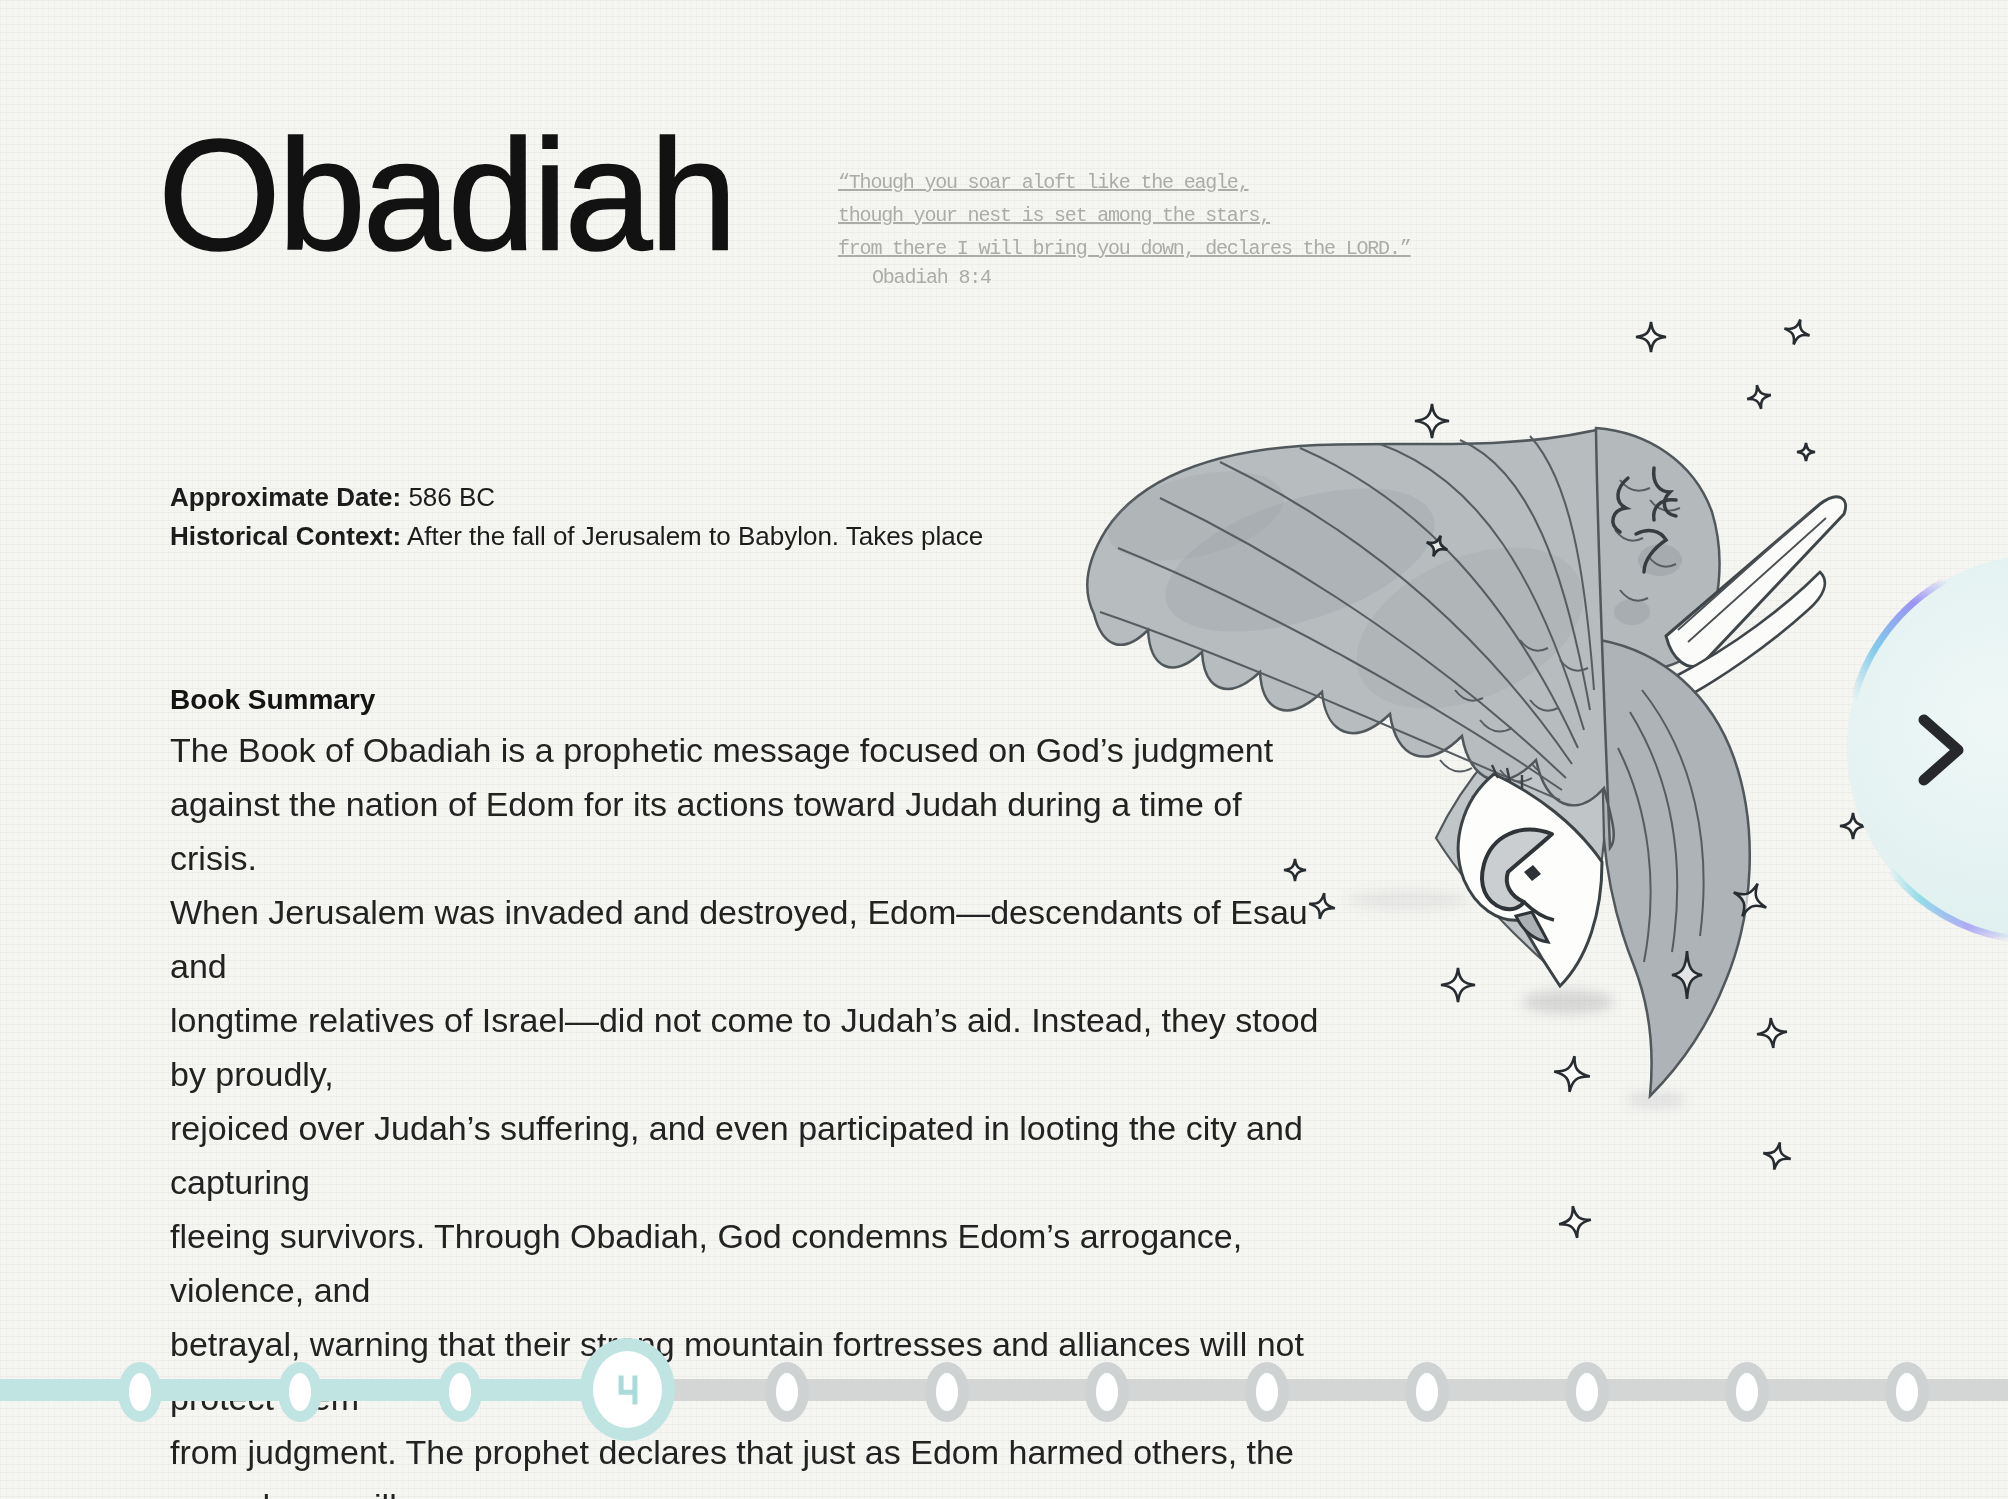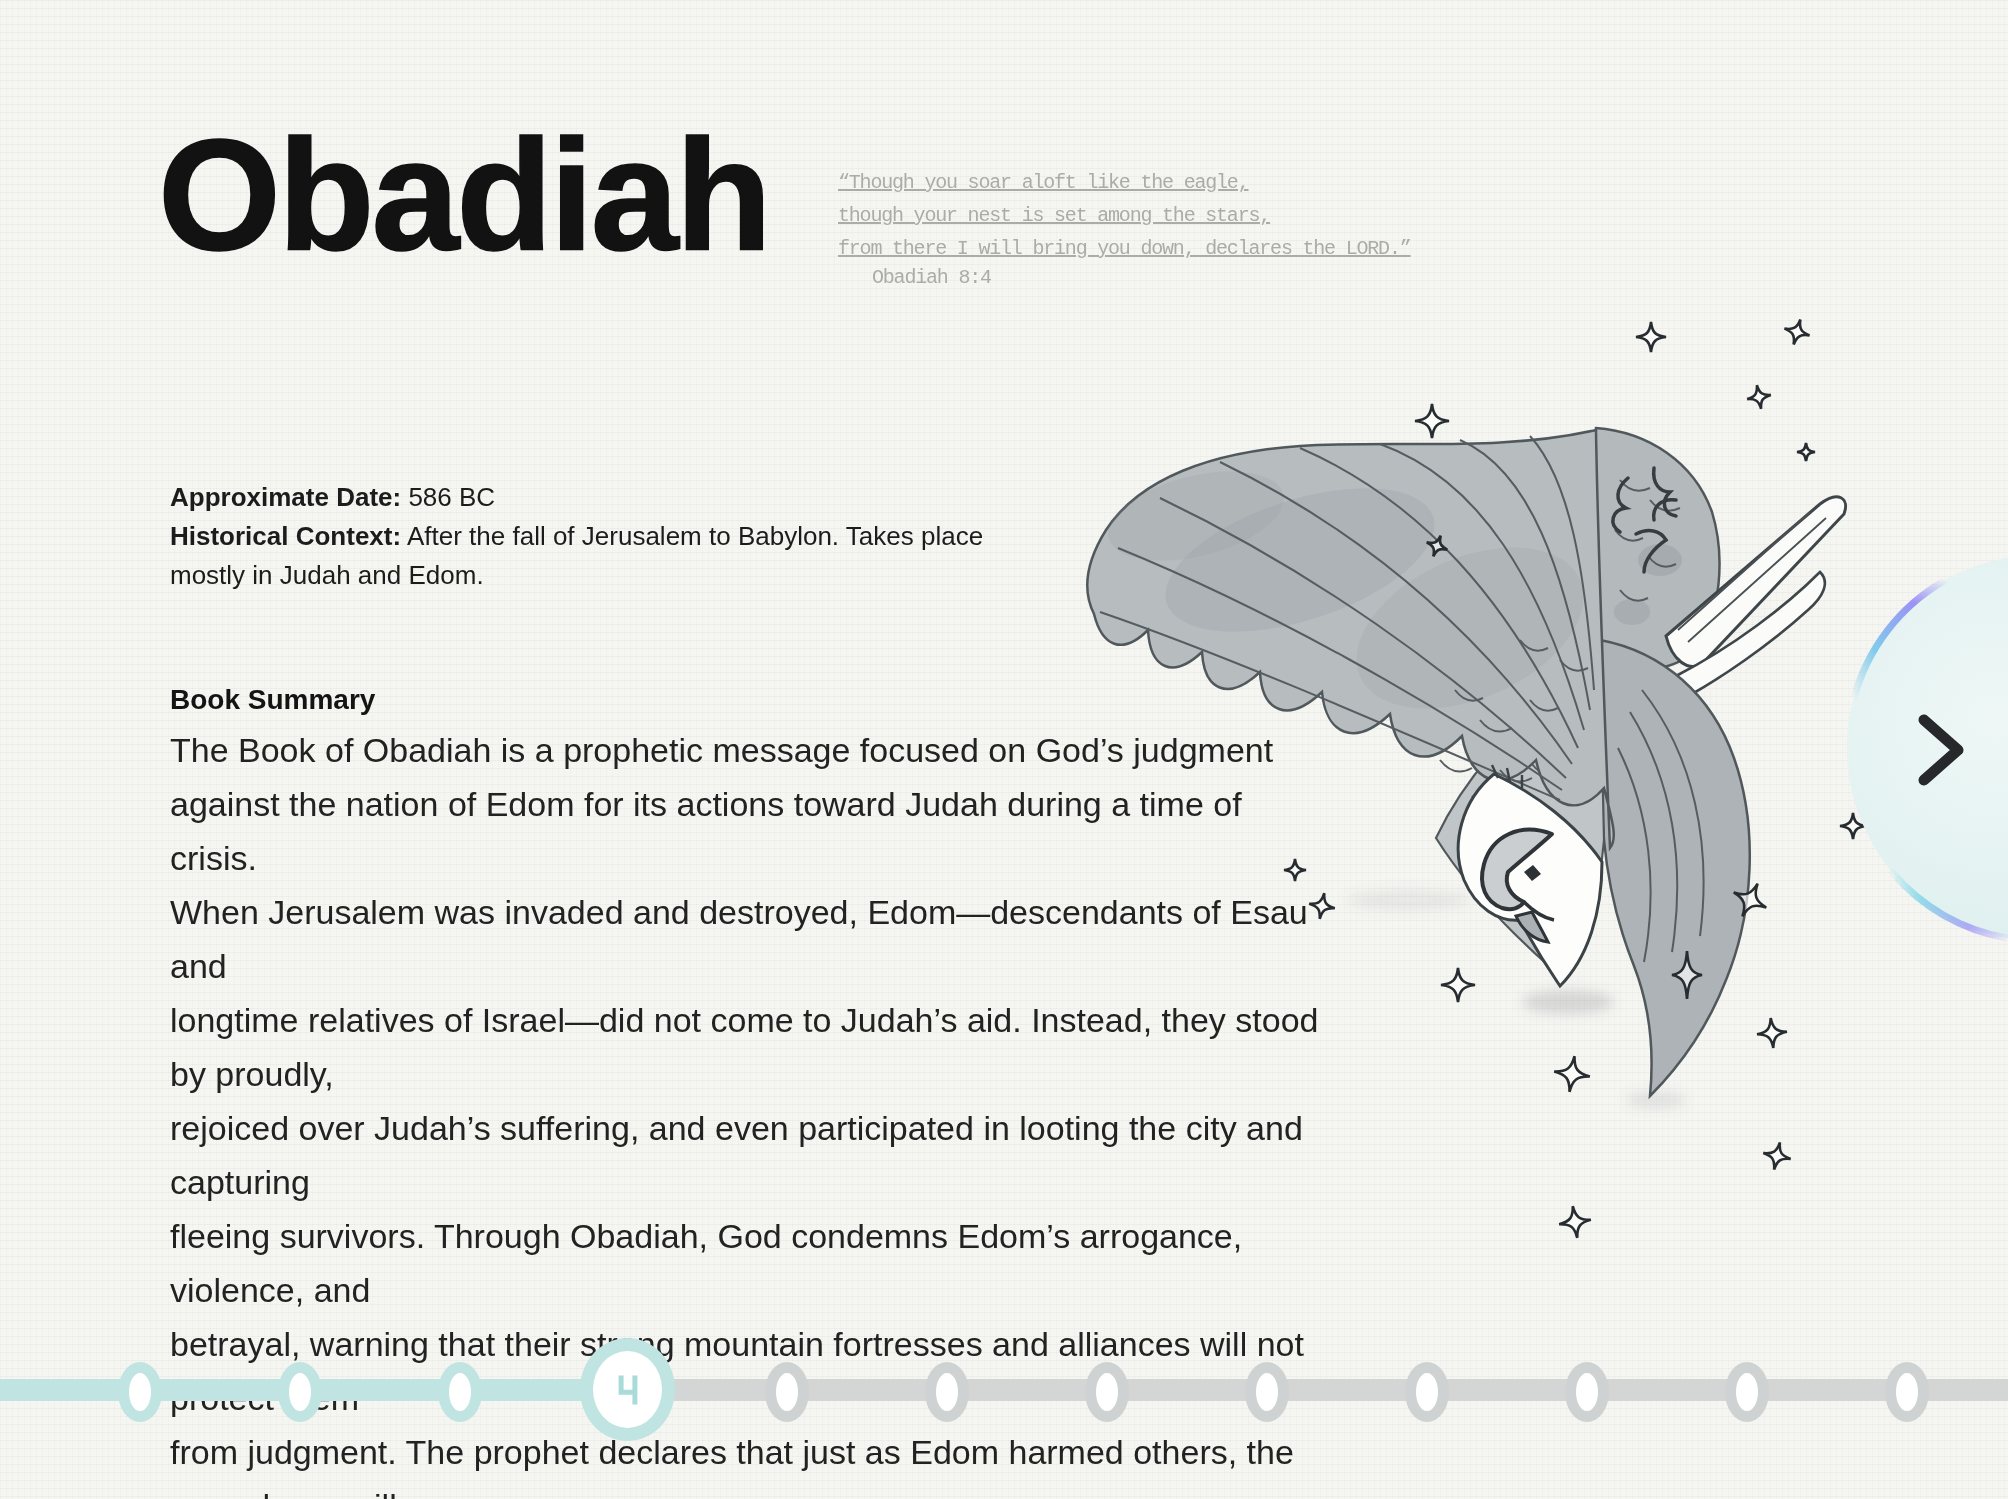--- a/index.html
+++ b/index.html
@@ -11,21 +11,21 @@
       repeating-linear-gradient(90deg, rgba(95,92,85,.028) 0 1px, rgba(0,0,0,0) 1px 6px);
     font-family:"Liberation Sans",sans-serif;
     color:#1e1e1e;
   }
   .abs{position:absolute;}
 
   
   .title{
     left:158px;top:112px;
     font-size:158px;line-height:1.05;letter-spacing:-3px;
-    font-weight:700;color:#121212;
+    font-weight:400;color:#121212;
     -webkit-text-stroke:1.6px #121212;
     white-space:nowrap;
   }
 
   
   .quote{
     left:838px;top:166px;width:620px;
     font-family:"Liberation Mono",monospace;
     font-size:20px;line-height:33px;letter-spacing:-1.2px;
     color:#ababa8;white-space:pre-line;text-decoration:underline;
@@ -76,21 +76,20 @@
 <div class="abs title">Obadiah</div>
 
 <div class="abs quote">“Though you soar aloft like the eagle,
 though your nest is set among the stars,
 from there I will bring you down, declares the LORD.”</div>
 <div class="abs quote-citation">Obadiah 8:4</div>
 
 <div class="abs meta">
   <div><b>Approximate Date:</b> <span>586 BC</span></div>
   <div><b>Historical Context:</b> <span>After the fall of Jerusalem to Babylon. Takes place</span></div>
-  <div>mostly in Judah and Edom.</div>
 </div>
 
 <div class="abs summary-heading">Book Summary</div>
 <div class="abs summary-paragraph">The Book of Obadiah is a prophetic message focused on God’s judgment
 against the nation of Edom for its actions toward Judah during a time of crisis.
 When Jerusalem was invaded and destroyed, Edom—descendants of Esau and
 longtime relatives of Israel—did not come to Judah’s aid. Instead, they stood by proudly,
 rejoiced over Judah’s suffering, and even participated in looting the city and capturing
 fleeing survivors. Through Obadiah, God condemns Edom’s arrogance, violence, and
 betrayal, warning that their strong mountain fortresses and alliances will not protect them

